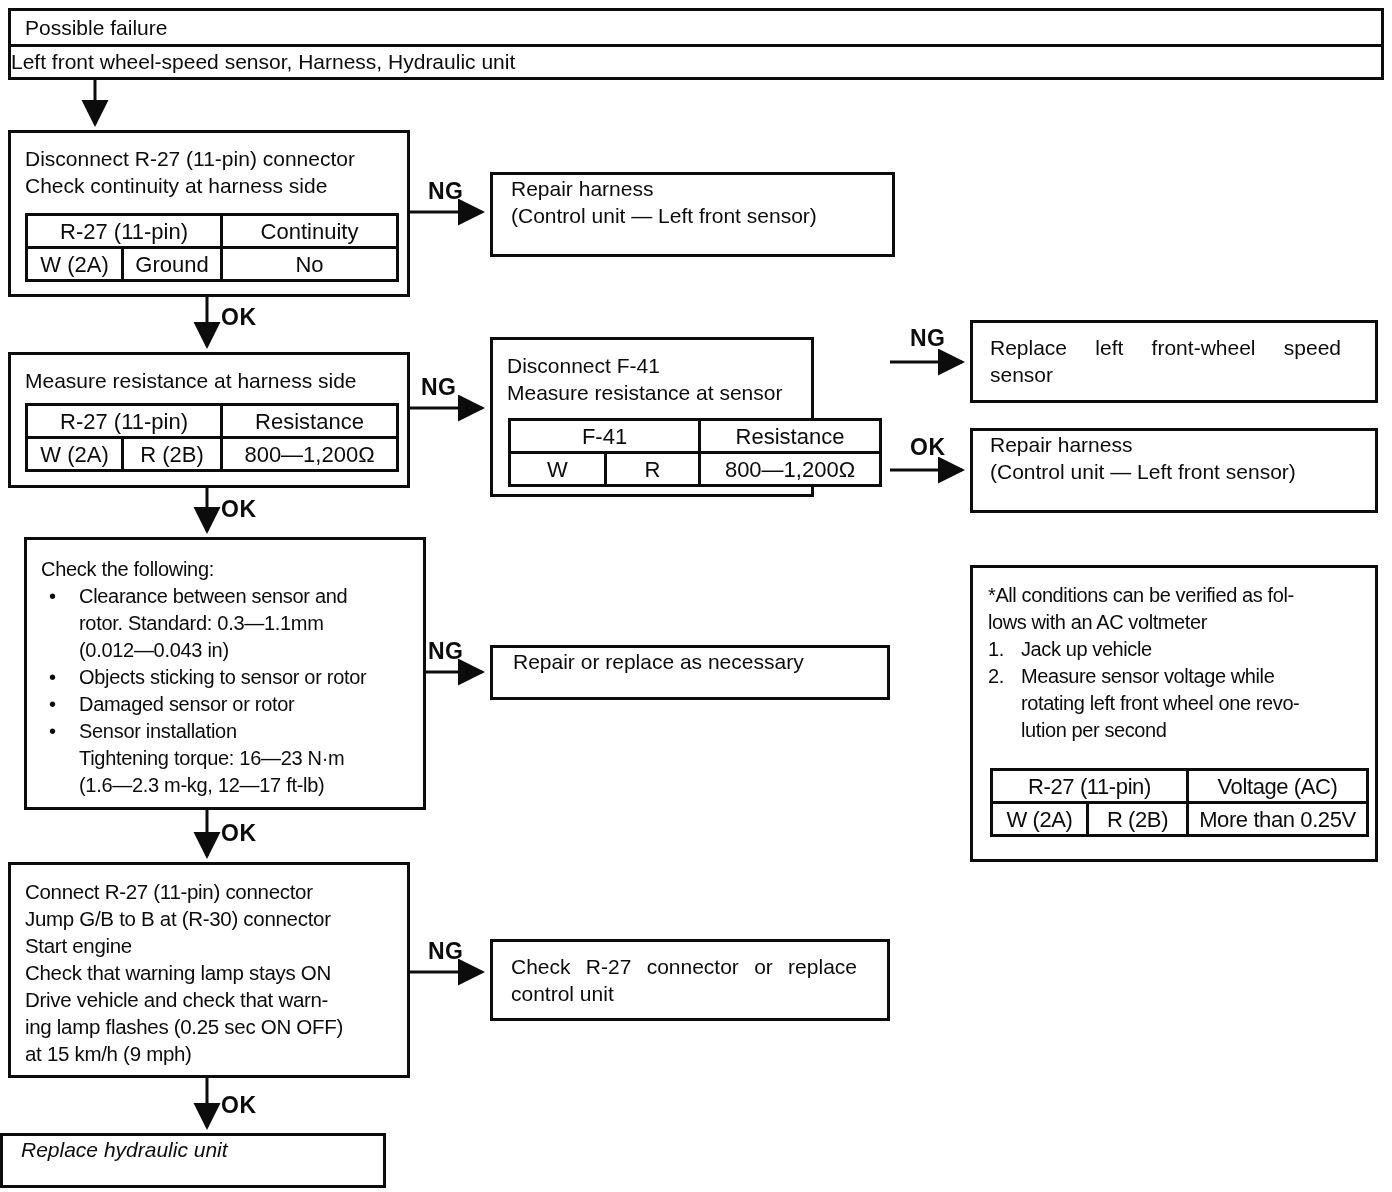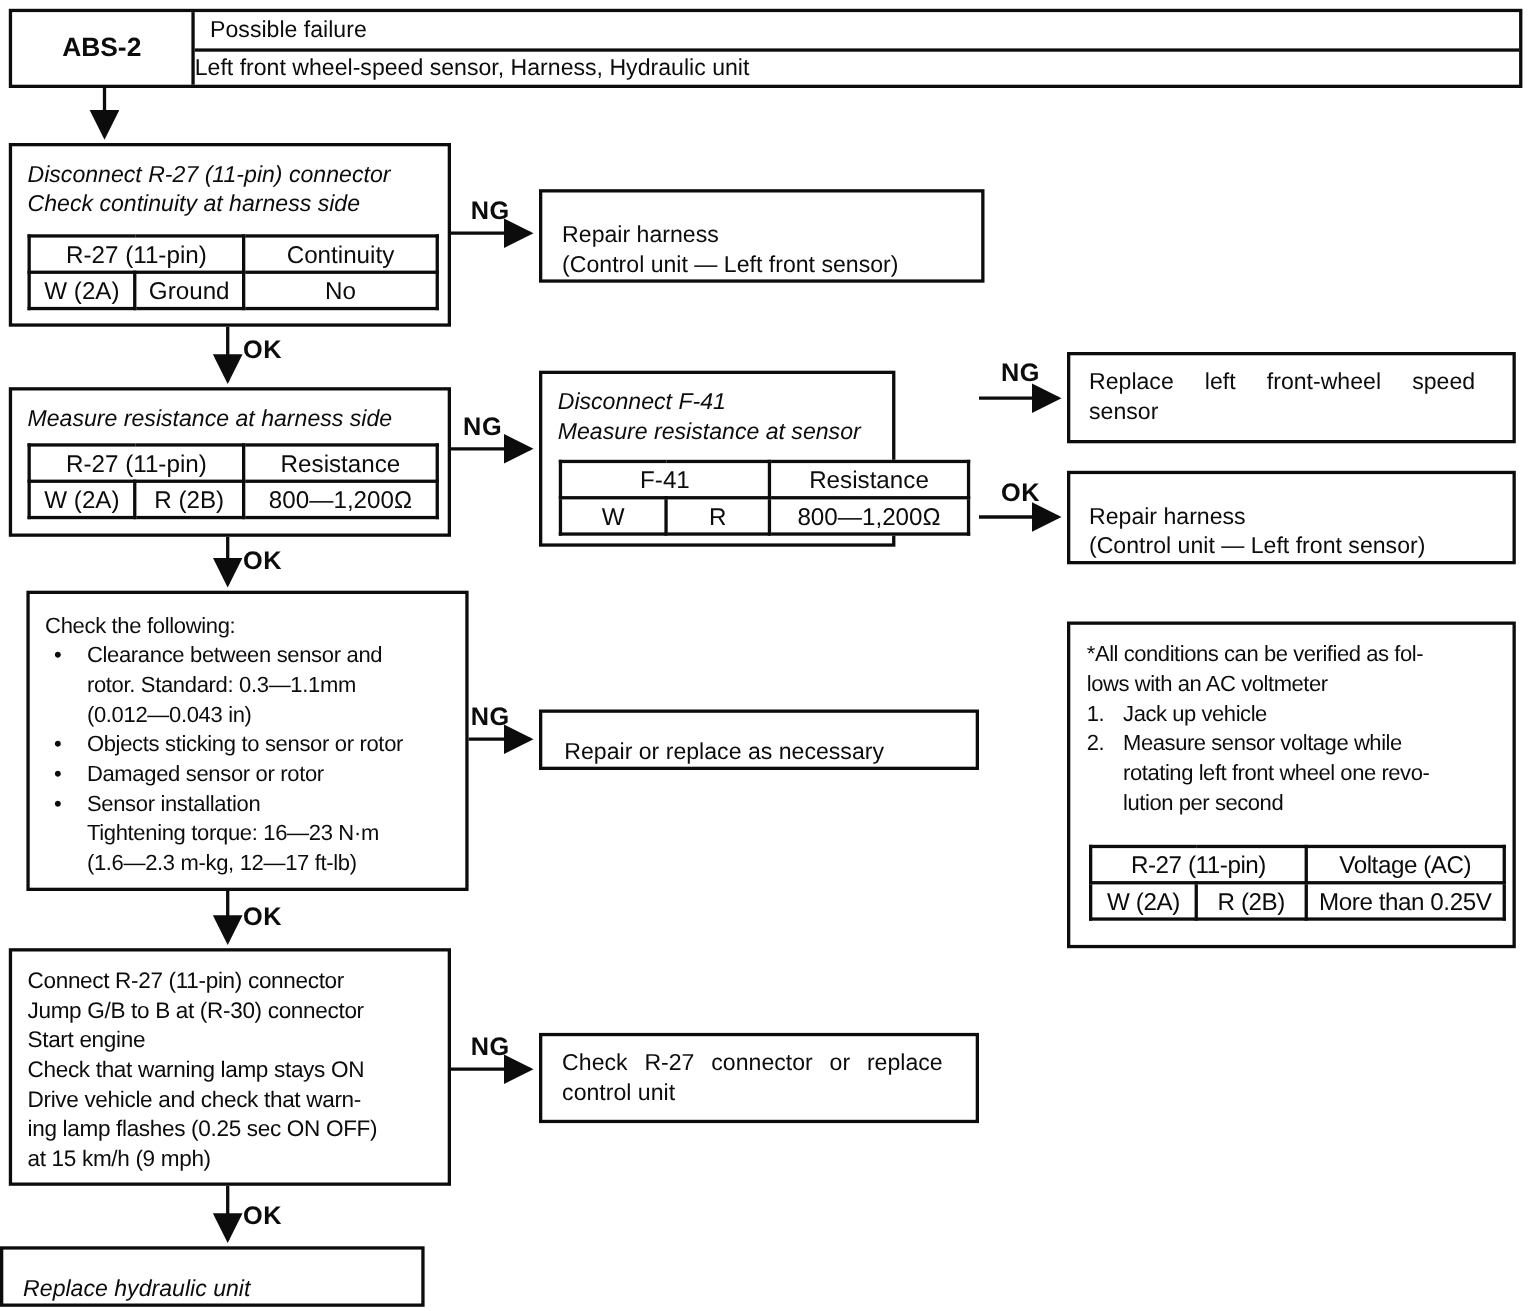--- a/index.html
+++ b/index.html
@@ -4,23 +4,23 @@
 <style>
   html,body { margin:0; padding:0; background:#e8e8e8; }
   #canvas {
     position:relative; width:1392px; height:1192px; background:#ffffff;
     font-family:"Liberation Sans", sans-serif; color:#0c0c0c; overflow:hidden;
   }
   .box {
     position:absolute; border:3px solid #0c0c0c; background:#fff;
     font-size:21px; line-height:27px; box-sizing:border-box;
   }
-  .pad { padding:12px 10px 10px 14px;font-style:italic; }
+  .pad { padding:12px 10px 10px 14px; }
   .ml { white-space:pre-line; }
-  .vcenter { display:flex; align-items:flex-end; }
+  .vcenter { display:flex; align-items:flex-start; }
   .just { text-align:justify; }
   .lbl { position:absolute; font-weight:bold; font-size:23px; letter-spacing:0.5px; }
   .ft { position:absolute; border-collapse:collapse; table-layout:fixed; background:#fff; }
   .ft td {
     border:3px solid #0c0c0c; text-align:center; font-size:22px;
     height:28px; padding:1px 2px; overflow:hidden; white-space:nowrap;
   }
   .hdr-outer { position:absolute; border:3px solid #0c0c0c; box-sizing:border-box; display:flex; }
   .hdr-code {
     width:163px; border-right:3px solid #0c0c0c; display:flex;
@@ -55,21 +55,20 @@
     <line x1="890" y1="362" x2="962" y2="362" stroke="#0c0c0c" stroke-width="3" marker-end="url(#ah)"></line>
     <line x1="890" y1="470" x2="962" y2="470" stroke="#0c0c0c" stroke-width="3" marker-end="url(#ah)"></line>
     <line x1="207" y1="487" x2="207" y2="531" stroke="#0c0c0c" stroke-width="3" marker-end="url(#ah)"></line>
     <line x1="409" y1="672" x2="482" y2="672" stroke="#0c0c0c" stroke-width="3" marker-end="url(#ah)"></line>
     <line x1="207" y1="808" x2="207" y2="856" stroke="#0c0c0c" stroke-width="3" marker-end="url(#ah)"></line>
     <line x1="409" y1="972" x2="482" y2="972" stroke="#0c0c0c" stroke-width="3" marker-end="url(#ah)"></line>
     <line x1="207" y1="1076" x2="207" y2="1127" stroke="#0c0c0c" stroke-width="3" marker-end="url(#ah)"></line>
   </svg>
 
   <div class="hdr-outer" style="left:8px; top:8px; width:1376px; height:72px;">
-    <div class="hdr-code">ABS-2</div>
     <div class="hdr-right">
       <div class="hdr-row1">Possible failure</div>
       <div class="hdr-row2">Left front wheel-speed sensor, Harness, Hydraulic unit</div>
     </div>
   </div>
 
   <div class="box" style="left:8px; top:130px; width:402px; height:167px;">
     <div class="pad ml">Disconnect R-27 (11-pin) connector
 Check continuity at harness side</div>
     <table class="ft" style="left:14px; top:80px; width:371px;">

